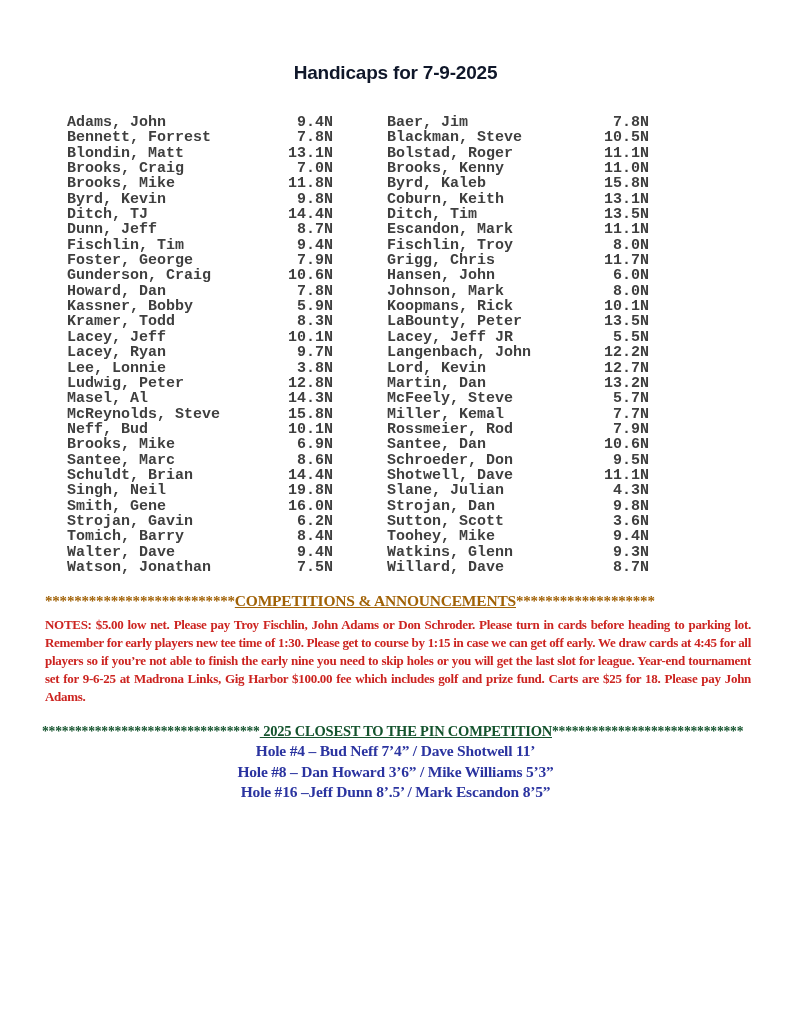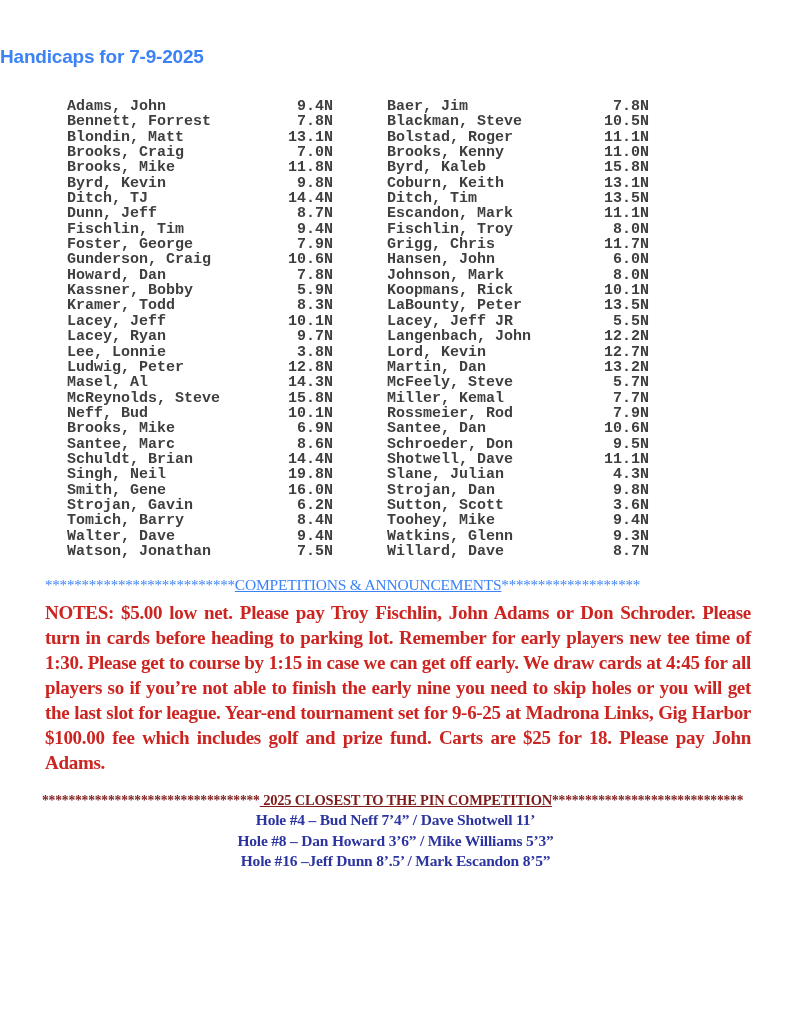--- a/index.html
+++ b/index.html
@@ -2,47 +2,47 @@
 <html><head>
 <meta charset="utf-8">
 <style>
   html,body { margin:0; padding:0; background:#e8e8e8; }
   .page {
     position:relative; width:791px; height:1024px; margin:0 auto;
     background:#ffffff; overflow:hidden;
     font-family:"Liberation Serif", serif;
   }
   .title {
-    margin:0; padding-top:46px; 
+    margin:16px; padding-top:46px; text-align:center;
     font-family:"Liberation Sans", sans-serif;
     font-weight:bold; font-size:19px; letter-spacing:-0.2px;
-    color:#3b82f6;
+    color:#0f172a;
   }
   .roster {
     display:flex; margin:31px 0 0 67px;
     font-family:"Liberation Mono", "DejaVu Sans Mono", monospace;
     font-size:15px; line-height:15.35px; color:#3f3f3f;font-weight:bold;
   }
   .col-left  { width:266px; margin-right:54px; }
   .col-right { width:262px; }
   .row { display:flex; justify-content:space-between; white-space:pre; }
   .ann-header {
     margin:17px 0 6px 45px;
-    color:#3b82f6; font-weight:normal; font-size:15px; letter-spacing:-0.2px;
+    color:#a16207; font-weight:bold; font-size:15px; letter-spacing:-0.2px;
     white-space:pre;
   }
   .ann-header .u { text-decoration:underline; font-size:15.5px; }
   .notes {
     margin:3px 0 0 45px; width:706px;
-    color:#cc2420; font-weight:bold; font-size:19px; line-height:25px;
+    color:#cc2420; font-weight:bold; font-size:13px; line-height:18px;
     letter-spacing:-0.3px; text-align:justify;
   }
   .pin-header {
     margin:17px 0 0 42px;
-    color:#7f1d1d; font-weight:bold; font-size:13.6px; letter-spacing:-0.2px;
+    color:#14532d; font-weight:bold; font-size:13.6px; letter-spacing:-0.2px;
     white-space:pre;
   }
   .pin-header .u { text-decoration:underline; font-size:14.5px; }
   .holes { margin-top:1px; }
   .hole-line {
     text-align:center; color:#2b34a0; font-weight:bold;
     font-size:15.5px; line-height:20.2px; letter-spacing:-0.2px;
   }
 </style>
 </head>

